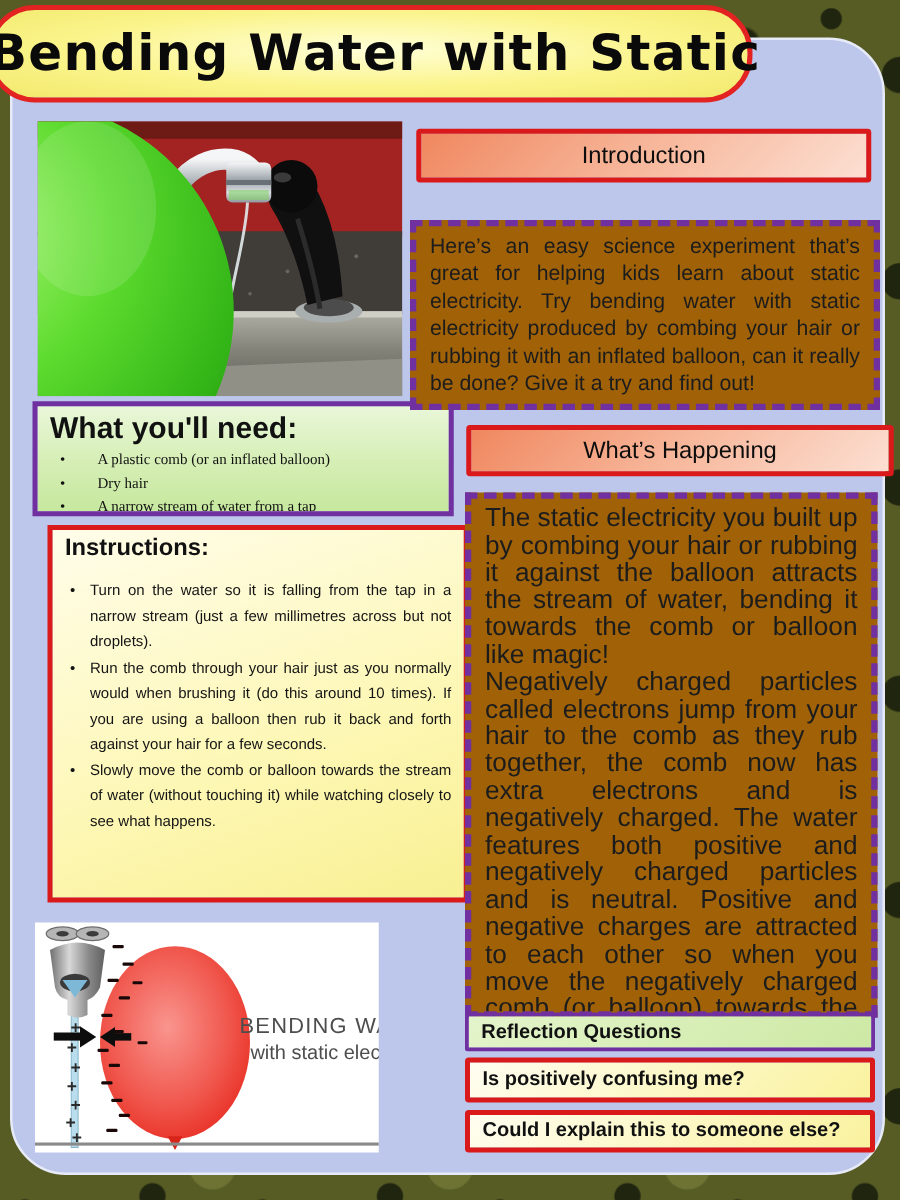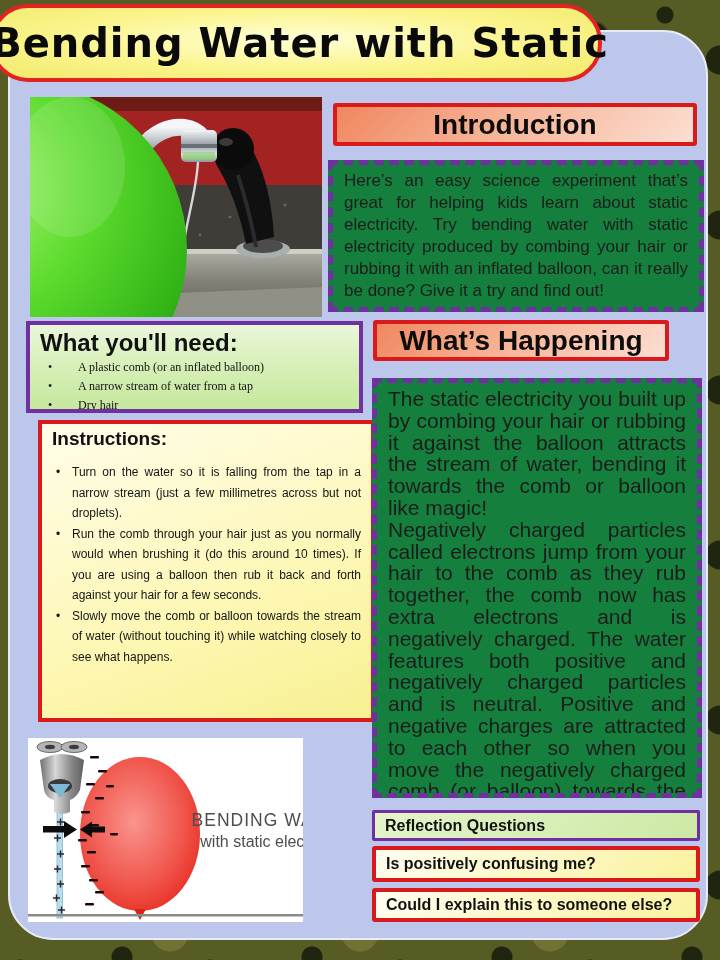--- a/index.html
+++ b/index.html
@@ -57,25 +57,25 @@
     position:relative; padding-left:20px; font-size:12px; line-height:20.5px;
     color:#141414; text-align:justify;
   }
   .instructions-box li::before { content:"•"; position:absolute; left:4px; top:0; }
   .illustration-frame { left:28px; top:738px; width:275px; height:184px; background:#fff; overflow:hidden; }
   .section-header {
     border:4px solid #da1a1a;
     background:linear-gradient(135deg,#f0875f 0%,#f7b79b 50%,#fcdfd2 100%);
     border-radius:3px; display:flex; align-items:center; justify-content:center;
   }
-  .section-header h2 { font-size:28px; font-weight:bold; color:#0d0d0d; }
+  .section-header h2 { font-size:19px; font-weight:normal; color:#0d0d0d; }
   .intro-header { left:333px; top:103px; width:364px; height:43px; }
-  .happening-header { left:373px; top:320px; width:296px; height:41px; }
+  .happening-header { left:373px; top:340px; width:342px; height:41px; }
   .dashed-box {
-    background:#15803d; border:5px dashed #7030a0; padding:5px 11px; overflow:hidden;
+    background:#a16207; border:5px dashed #7030a0; padding:5px 11px; overflow:hidden;margin-top:16px;
   }
   .dashed-box p { font-size:17px; line-height:22px; color:#1c1c1c; text-align:justify; }
   .intro-body { left:328px; top:160px; width:376px; height:152px; }
   .happening-body { left:372px; top:378px; width:330px; height:420px; }
   .happening-body p { font-size:21px; line-height:21.8px; }
   .reflection-box {
     left:372px; top:810px; width:328px; height:31px;
     border:3px solid #7030a0; border-radius:2px;
     background:linear-gradient(135deg,#e4f4cb 0%,#cde9a4 100%);
     display:flex; align-items:center; padding:0 10px;
@@ -150,22 +150,22 @@
     <path d="M168,65 C166,100 153,132 149,180" stroke="#e2eaec" stroke-width="2.4" fill="none" opacity="0.9"></path>
     <circle cx="-10" cy="152" r="167" fill="url(#ballG)"></circle>
     <ellipse cx="40" cy="70" rx="55" ry="70" fill="#ffffff" opacity="0.12"></ellipse>
   </svg>
 </div>
 
 <div class="need-box abs">
   <h2>What you'll need:</h2>
   <ul>
     <li>A plastic comb (or an inflated balloon)</li>
+    <li>Dry hair</li>
     <li>A narrow stream of water from a tap</li>
-    <li>Dry hair</li>
   </ul>
 </div>
 
 <div class="instructions-box abs">
   <h2>Instructions:</h2>
   <ul>
     <li>Turn on the water so it is falling from the tap in a narrow stream (just a few millimetres across but not droplets).</li>
     <li>Run the comb through your hair just as you normally would when brushing it (do this around 10 times). If you are using a balloon then rub it back and forth against your hair for a few seconds.</li>
     <li>Slowly move the comb or balloon towards the stream of water (without touching it) while watching closely to see what happens.</li>
   </ul>

